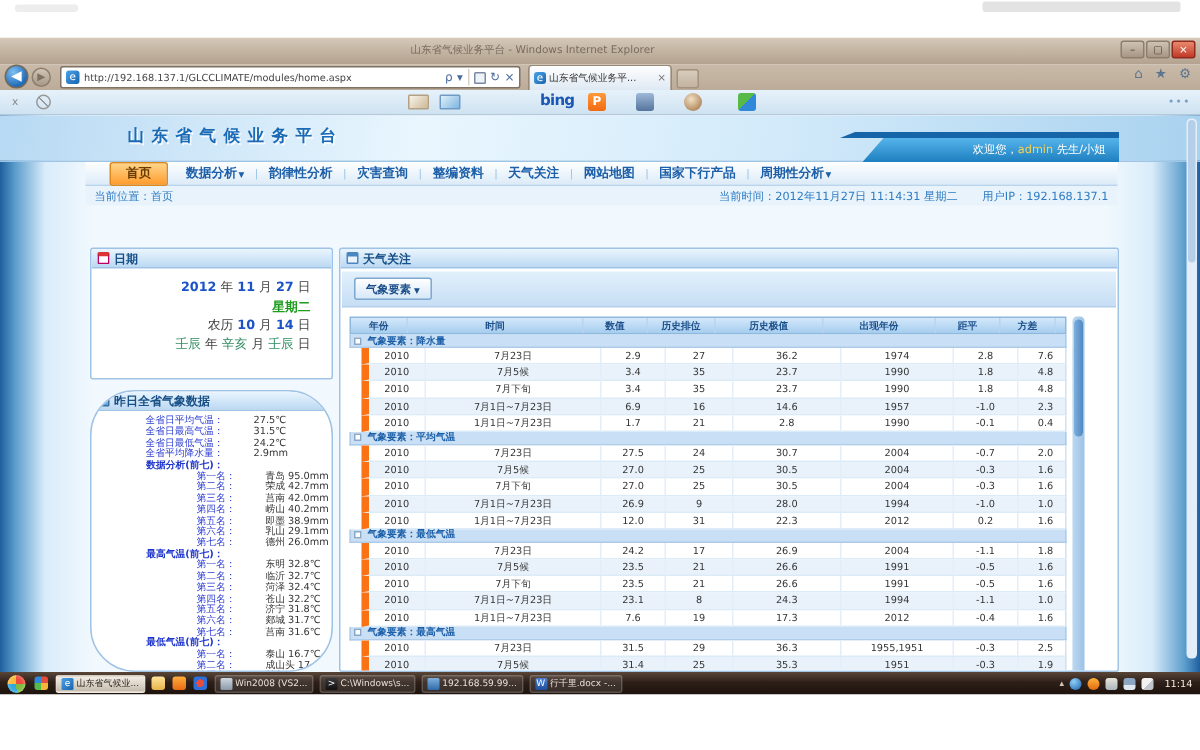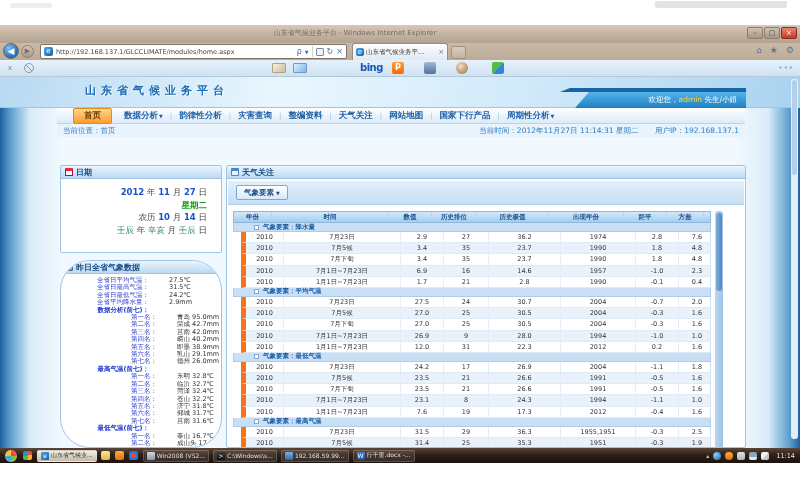--- a/index.html
+++ b/index.html
@@ -131,21 +131,21 @@
     background:linear-gradient(180deg,#ffffff,#d6e8f8); border:1px solid #7fa8d0; border-radius:2px;
     font-size:7.5px; color:#1c4f8a; font-weight:bold; line-height:13px; cursor:pointer; }
   .elem-btn .arr { font-size:5px; margin-left:2px; }
 
   #tbl { position:absolute; left:6px; top:45px; width:478px; }
   .trow { display:flex; }
   .th-row { height:12px; background:linear-gradient(180deg,#d3e8fa,#a6cdef); border:1px solid #8fb8dd; }
   .th-cell { font-size:6.5px; font-weight:bold; color:#1c4f8a; text-align:center; line-height:10px;
     border-right:1px solid #b9d4ec; flex:none; }
   .g-row { height:9px; background:#c8dff5; border:1px solid #aecbe8; border-top:none;
-    display:flex; align-items:center; padding-left:20px; }
+    display:flex; align-items:center; padding-left:2px; }
   .g-chk { width:5px; height:5px; background:#fff; border:1px solid #8aa8c8; flex:none; }
   .g-name { font-size:6.5px; font-weight:bold; color:#1c5fa8; margin-left:4px; white-space:nowrap; }
   .d-row { height:11.2px; border-left:5px solid #f97316; border-right:1px solid #cfe2f4; border-bottom:1px solid #dcebf8; margin-left:8px; width:470px; }
   .d-row.odd { background:#ffffff; } .d-row.even { background:#e9f2fb; }
   .d-cell { font-size:6.5px; color:#333; text-align:center; line-height:11px; border-right:1px solid #e2eef9; flex:none;
     white-space:nowrap; overflow:hidden; }
 
   .vscroll { position:absolute; width:8px; border-radius:3px; }
   .panel-scroll { left:488px; top:45px; height:260px; background:linear-gradient(90deg,#bcd8f0,#9cc2e6); }
   .panel-scroll .thumb { position:absolute; left:1px; top:2px; width:6px; height:78px; border-radius:3px;

